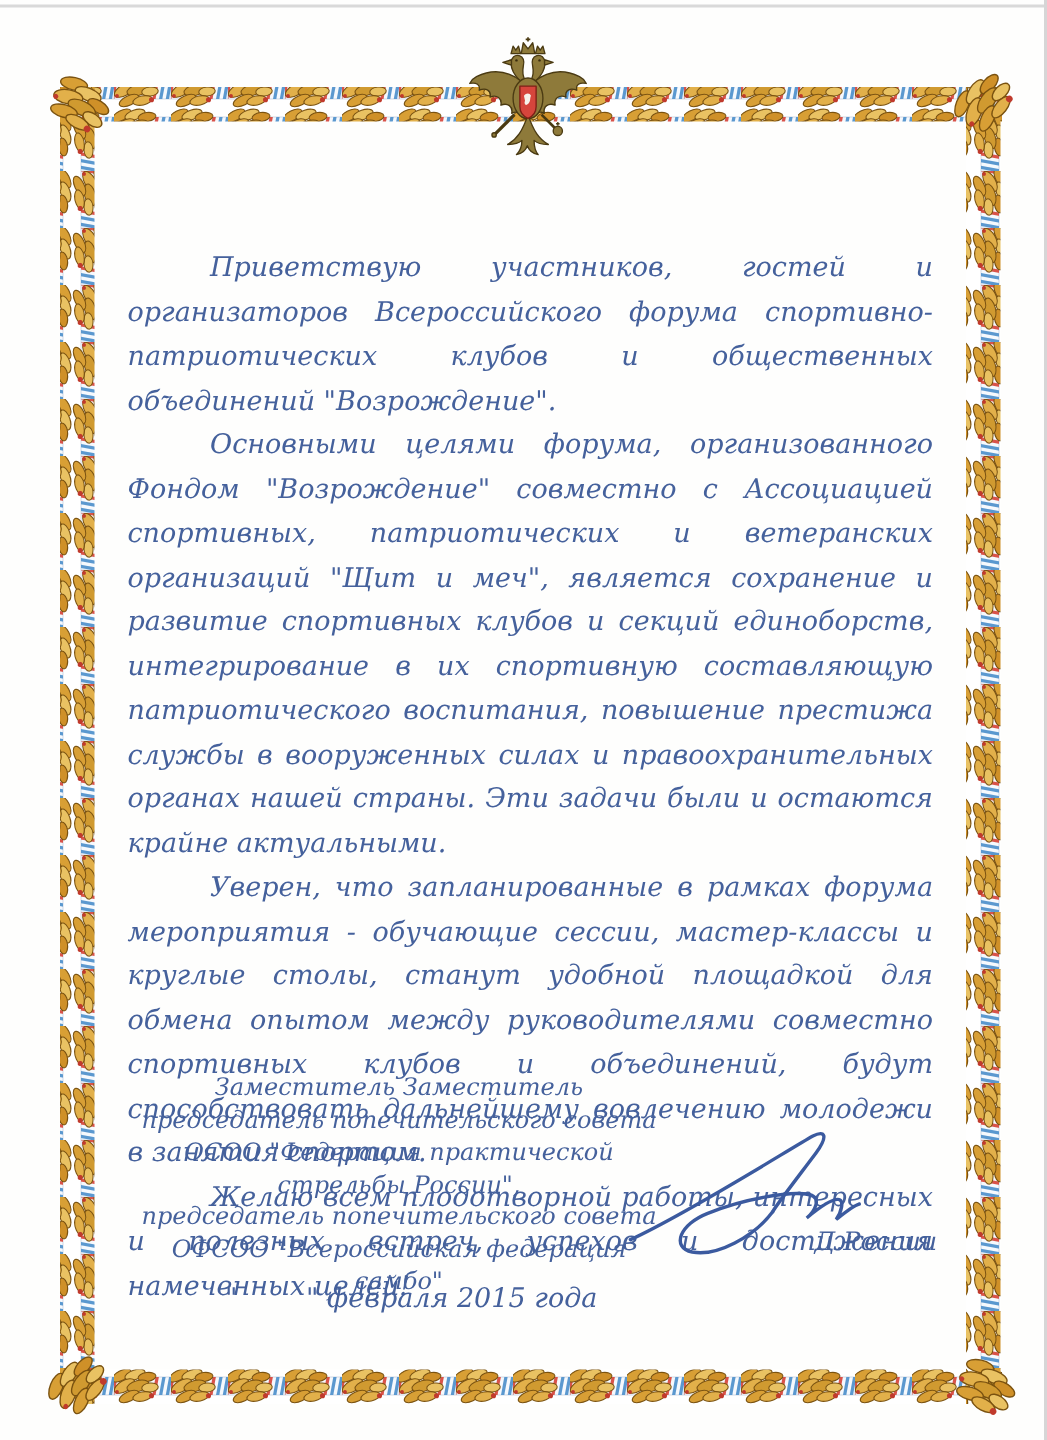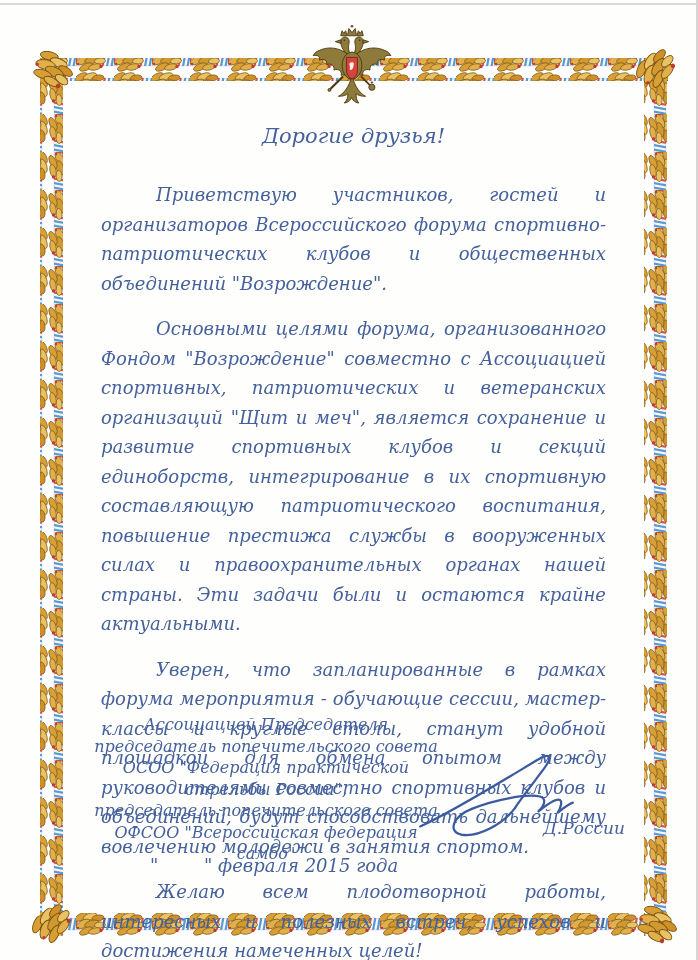--- a/index.html
+++ b/index.html
@@ -17,21 +17,21 @@
   .title{
     position:absolute;top:124px;left:85px;width:537px;
     text-align:center;font-style:italic;font-size:21px;
     color:var(--ink,#45619c);
   }
   .body-text{
     position:absolute;top:164px;left:85px;width:537px;
     color:var(--ink,#45619c);font-style:italic;
     font-size:18px;line-height:29.5px;text-align:justify;
   }
-  .body-text p{margin:16px;text-indent:55px;}
+  .body-text p{margin:0;text-indent:55px;}
   .sig-block{
     position:absolute;top:714px;left:85px;width:362px;
     text-align:center;font-style:italic;font-size:16px;line-height:21.5px;
     color:var(--ink,#45619c);
   }
   .sig-block div{margin:0;}
   .autograph{position:absolute;left:412px;top:752px;width:165px;height:88px;}
   .signer{
     position:absolute;top:818px;left:543px;
     font-style:italic;font-size:17px;color:var(--ink,#45619c);
@@ -119,31 +119,30 @@
       <path d="M72 66 v-2.5 M70.7 64.7 h2.6" fill="none" stroke-width="1"></path>
 
       <ellipse cx="50" cy="46" rx="11" ry="15"></ellipse>
       <path d="M50 58 C46 70 42 76 35 80 C40 80 43.5 79 45.5 77 C45.5 81 44.5 84.5 41.5 87.5 C46.5 86.5 48.5 84 49.5 81 C50.5 84 52.5 86.5 57.5 87.5 C55 84.5 54.5 81 54.5 77 C56.5 79 60 80 65 80 C58 76 54 70 50 58 Z"></path>
 
       <path d="M44 37 L56 37 L56 52 C56 56.5 53 59.5 50 60.8 C47 59.5 44 56.5 44 52 Z" fill="#d6453c" stroke="#7e1f17"></path>
       <path d="M47 44 C48.8 41.8 51.2 41.8 52.2 44 C51.2 46 52.2 48 50.2 50 C48.2 52 46.8 50 47.8 47.8 Z" fill="#f6f2ea" stroke="none"></path>
     </g>
   </svg>
 
-  <div class="title">Дорогие друзья!</div>
 
   <div class="body-text">
     <p>Приветствую участников, гостей и организаторов Всероссийского форума спортивно-патриотических клубов и общественных объединений "Возрождение".</p>
     <p>Основными целями форума, организованного Фондом "Возрождение" совместно с Ассоциацией спортивных, патриотических и ветеранских организаций "Щит и меч", является сохранение и развитие спортивных клубов и секций единоборств, интегрирование в их спортивную составляющую патриотического воспитания, повышение престижа службы в вооруженных силах и правоохранительных органах нашей страны. Эти задачи были и остаются крайне актуальными.</p>
     <p>Уверен, что запланированные в рамках форума мероприятия - обучающие сессии, мастер-классы и круглые столы, станут удобной площадкой для обмена опытом между руководителями совместно спортивных клубов и объединений, будут способствовать дальнейшему вовлечению молодежи в занятия спортом.</p>
     <p>Желаю всем плодотворной работы, интересных и полезных встреч, успехов и достижения намеченных целей!</p>
   </div>
 
   <div class="sig-block">
-    <div>Ассоциацией Председателя</div>
+    <div>Заместитель Заместитель</div>
     <div>председатель попечительского совета</div>
     <div>ОСОО "Федерация практической стрельбы России",</div>
     <div>председатель попечительского совета</div>
     <div>ОФСОО "Всероссийская федерация самбо"</div>
   </div>
 
   <svg class="autograph" viewBox="0 0 160 85" aria-hidden="true">
     <g fill="none" stroke="#3b5a9f" stroke-width="2.2" stroke-linecap="round">
       <path d="M8 72 C45 55 110 14 126 5 C134 1 136 5 128 16 C116 32 102 50 100 54"></path>
       <path d="M100 54 C88 70 64 83 48 80 C34 77 40 62 58 55 C80 46 112 40 124 43 C132 45 127 54 122 58 C128 53 137 46 142 46 C147 46 144 55 141 59 C146 55 152 50 156 49"></path>

